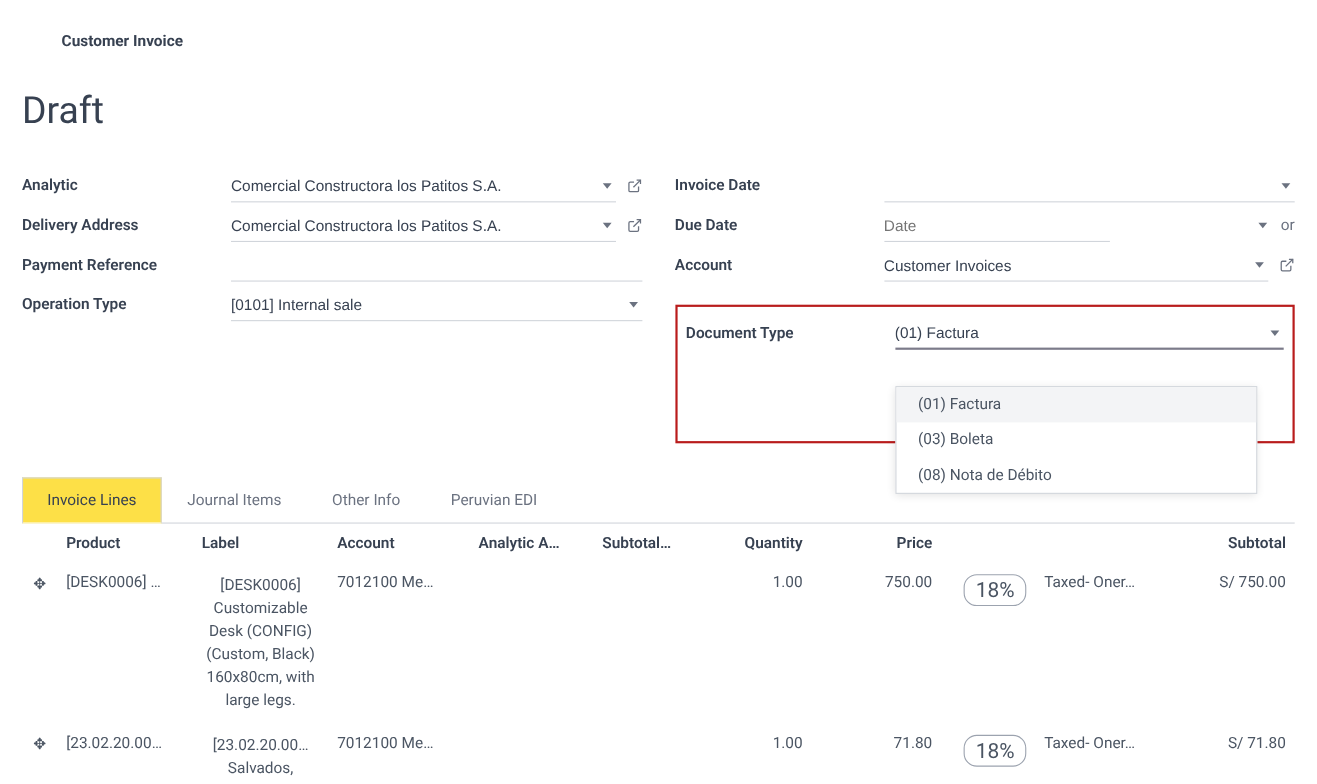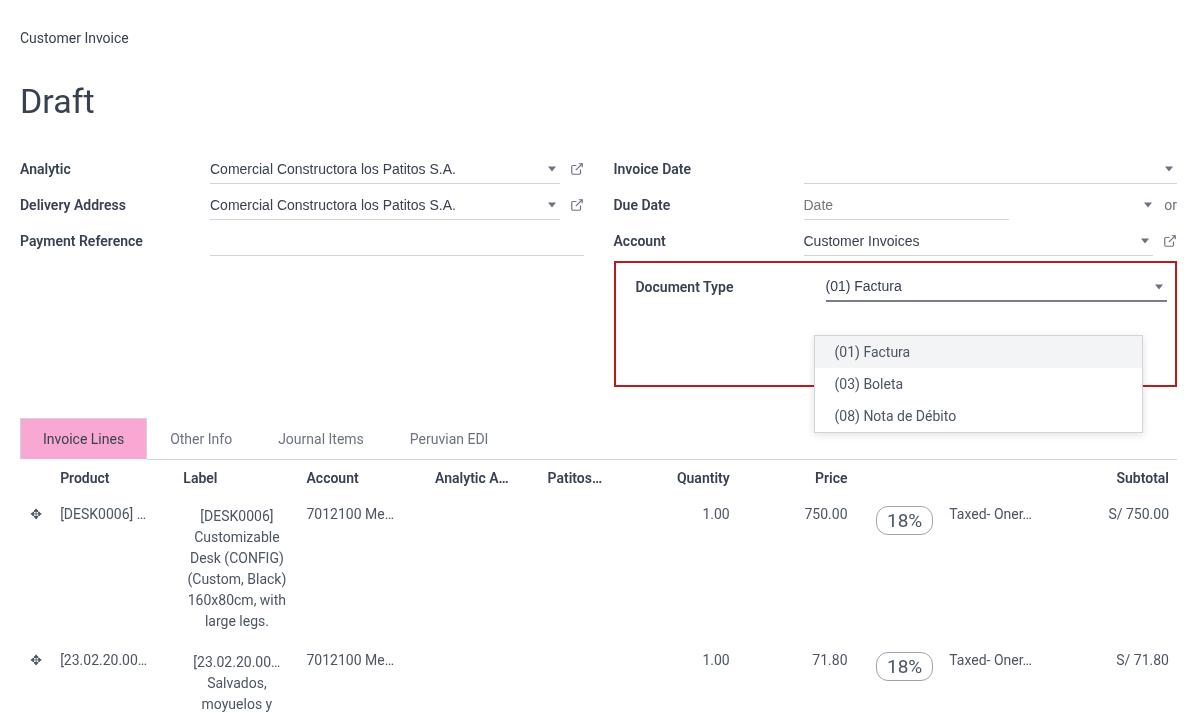--- a/index.html
+++ b/index.html
@@ -6,23 +6,24 @@
   body {
     font-family: -apple-system, BlinkMacSystemFont, "Segoe UI", Roboto, "Helvetica Neue", Arial, sans-serif;
     font-size: 14px;
     color: #374151;
     background: #fff;
     padding: 30px 20px 20px 20px;
     width: 1197px;
   }
   .breadcrumb {
     font-size: 14px;
-    font-weight: 400;
+    font-weight: 700;
     color: #374151;
     margin-bottom: 12px;
+    margin-left: 36px;
   }
   .page-title {
     font-size: 34px;
     font-weight: 400;
     color: #374151;
     margin-bottom: 30px;
     margin-top: 35px;
   }
   .form-row-container {
     display: flex;
@@ -76,22 +77,22 @@
     cursor: pointer;
     flex-shrink: 0;
   }
   .external-link-icon svg { display:block; }
   .due-date-row { display:flex; align-items:center; gap:8px; flex:1; }
   .due-date-row .half { flex:1; position:relative; }
   .or-text { color:#6b7280; font-size:14px; }
 
   .highlight-box {
     border: 2px solid #b91c1c;
-    padding: 6px 8px 80px 20px;
-    margin-top: 2px;
+    padding: 6px 8px 80px 8px;
+    margin-top: 18px;
     position: relative;
   }
   .doc-type-input {
     border-bottom: 2px solid #7c7b8a;
   }
   .dropdown-menu {
     position: absolute;
     top: 72px;
     left: 198px;
     right: 32px;
@@ -120,21 +121,21 @@
     border: 1px solid transparent;
     border-bottom: none;
     cursor: pointer;
     position: relative;
     top: 1px;
   }
   .tab.active {
     color: #374151;
     border-color: #d1d5db;
     border-bottom: 1px solid #fff;
-    background: #f9a8d4;
+    background: #fde047;
   }
 
   table.lines { width: 100%; border-collapse: collapse; table-layout: fixed; }
   table.lines th {
     text-align: left;
     font-weight: 600;
     font-size: 14px;
     color: #374151;
     padding: 10px 8px;
     white-space: nowrap;
@@ -212,20 +213,27 @@
       </span>
     </div>
 
     <div class="form-row">
       <div class="form-label">Payment Reference</div>
       <div class="form-field">
         <input class="field-input" value="" style="">
       </div>
     </div>
 
+    <div class="form-row">
+      <div class="form-label">Operation Type</div>
+      <div class="form-field">
+        <input class="field-input" value="[0101] Internal sale" style="">
+        <span class="dropdown-caret"></span>
+      </div>
+    </div>
   </div>
 
   <div class="form-col">
     <div class="form-row">
       <div class="form-label">Invoice Date</div>
       <div class="form-field">
         <input class="field-input" value="" style="">
         <span class="dropdown-caret"></span>
       </div>
     </div>
@@ -268,22 +276,22 @@
         <div class="dropdown-option hovered">(01) Factura</div>
         <div class="dropdown-option">(03) Boleta</div>
         <div class="dropdown-option">(08) Nota de Débito</div>
       </div>
     </div>
   </div>
 </div>
 
 <div class="tabs">
   <div class="tab active">Invoice Lines</div>
+  <div class="tab">Journal Items</div>
   <div class="tab">Other Info</div>
-  <div class="tab">Journal Items</div>
   <div class="tab">Peruvian EDI</div>
 </div>
 
 <table class="lines">
   <colgroup>
     <col class="col-handle">
       <col class="col-product">
       <col class="col-label">
       <col class="col-account">
     <col class="col-analytic">
@@ -294,21 +302,21 @@
       <col class="col-tax2">
       <col class="col-subtotal">
   </colgroup>
   <thead>
     <tr>
       <th></th>
       <th>Product</th>
       <th>Label</th>
       <th>Account</th>
       <th>Analytic A…</th>
-      <th>Patitos…</th>
+      <th>Subtotal…</th>
       <th class="num">Quantity</th>
       <th class="num">Price</th>
       <th></th>
       <th></th>
       <th class="num">Subtotal</th>
     </tr>
   </thead>
   <tbody>
     <tr>
       <td class="drag-handle">✥</td>

